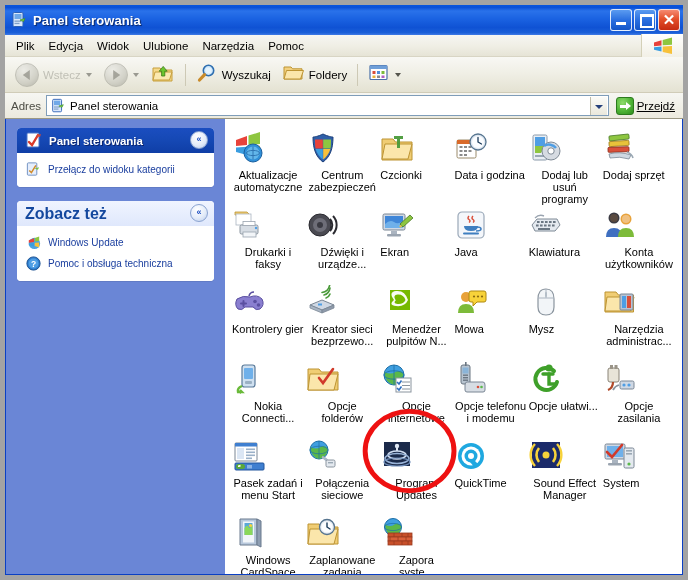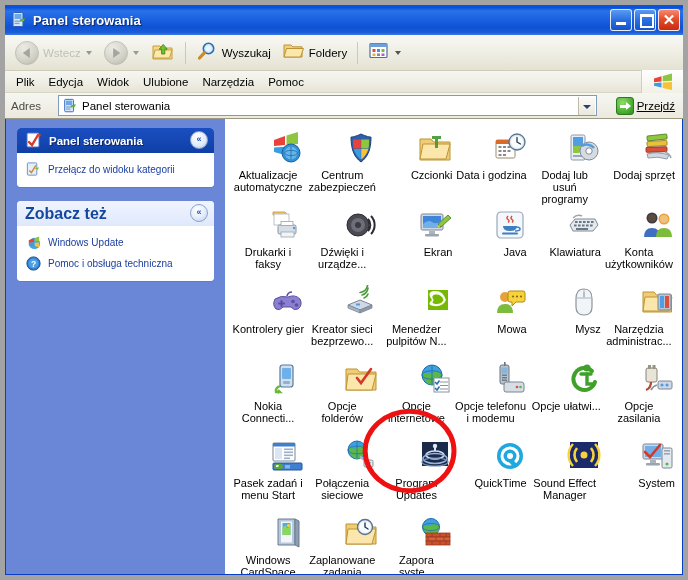--- a/index.html
+++ b/index.html
@@ -142,21 +142,20 @@
 
   
   #addressbar {
     height: 26px;
     flex: 0 0 26px;
     background: linear-gradient(180deg,#f6f6f2 0%,#eceade 100%);
     display: flex;
     align-items: center;
     padding: 0 3px 0 6px;
     border-bottom: 1px solid #9b9884;
-    gap: 12px;
   }
   #addr-label { font-size:11.5px; color:#4d4d45; margin-right:5px; white-space:nowrap; }
   #addr-input {
     flex: 1 1 auto;
     height: 21px;
     background: #ffffff;
     border: 1px solid #7f9db9;
     display: flex; align-items: center;
     padding-left: 3px;
     position: relative;
@@ -268,21 +267,21 @@
     overflow: hidden;
   }
   #grid {
     display: grid;
     grid-template-columns: repeat(6, 1fr);
     row-gap: 0px;
   }
   .cpitem {
     display: flex;
     flex-direction: column;
-    align-items: flex-end;
+    align-items: flex-start;
     padding: 4px 1px 3px 1px;
     height: 77px;
     cursor: default;
   }
   .cpicon {
     width: 34px; height: 34px;
     margin-bottom: 4px;
     position: relative;
     flex: 0 0 34px;
   }
@@ -316,20 +315,37 @@
         <rect x="4.5" y="11.8" width="5" height="1.3" fill="#7f9fc8"></rect>
         <path d="M10 9 l5 -1.5 -1.5 3 z" fill="#7bd24a" stroke="#3f8f21" stroke-width=".7"></path>
       </svg>
     </div>
     <div id="titlebar-text">Panel sterowania</div>
     <div class="winbtn min"></div>
     <div class="winbtn max"></div>
     <div class="winbtn close">
         <span>✕</span>
       </div>
+  </div>
+
+  <div id="menubar">
+    <div class="menuitem">Plik</div>
+    <div class="menuitem">Edycja</div>
+    <div class="menuitem">Widok</div>
+    <div class="menuitem">Ulubione</div>
+    <div class="menuitem">Narzędzia</div>
+    <div class="menuitem">Pomoc</div>
+    <div id="menu-logo">
+      <svg width="22" height="18" viewBox="0 0 22 18">
+        <path d="M2 5.5 L9.5 3.2 L9.5 8.4 L2 9.3 Z" fill="#e8423a"></path>
+        <path d="M10.7 2.9 L20 0.5 L20 7.8 L10.7 8.3 Z" fill="#8ec640"></path>
+        <path d="M2 10.3 L9.5 9.6 L9.5 14.6 L2 12.8 Z" fill="#3a9de0"></path>
+        <path d="M10.7 9.5 L20 9 L20 17 L10.7 14.9 Z" fill="#f7c13a"></path>
+      </svg>
+    </div>
   </div>
 
   <div id="toolbar">
     <div class="tb-btn disabled">
       <div class="circ-nav">
           <i class="arrow-l"></i>
         </div>
       <span class="tb-label">Wstecz</span>
       <i class="tb-caret"></i>
     </div>
@@ -379,37 +395,20 @@
           <rect x="13.5" y="8" width="3" height="3" fill="#7dbb3a"></rect>
           <rect x="4.5" y="12.5" width="3" height="2.5" fill="#e8b23a"></rect>
           <rect x="9" y="12.5" width="3" height="2.5" fill="#8a8a8a"></rect>
           <rect x="13.5" y="12.5" width="3" height="2.5" fill="#b05fc0"></rect>
         </svg>
       </span>
       <i class="tb-caret"></i>
     </div>
   </div>
 
-  <div id="menubar">
-    <div class="menuitem">Plik</div>
-    <div class="menuitem">Edycja</div>
-    <div class="menuitem">Widok</div>
-    <div class="menuitem">Ulubione</div>
-    <div class="menuitem">Narzędzia</div>
-    <div class="menuitem">Pomoc</div>
-    <div id="menu-logo">
-      <svg width="22" height="18" viewBox="0 0 22 18">
-        <path d="M2 5.5 L9.5 3.2 L9.5 8.4 L2 9.3 Z" fill="#e8423a"></path>
-        <path d="M10.7 2.9 L20 0.5 L20 7.8 L10.7 8.3 Z" fill="#8ec640"></path>
-        <path d="M2 10.3 L9.5 9.6 L9.5 14.6 L2 12.8 Z" fill="#3a9de0"></path>
-        <path d="M10.7 9.5 L20 9 L20 17 L10.7 14.9 Z" fill="#f7c13a"></path>
-      </svg>
-    </div>
-  </div>
-
   <div id="addressbar">
     <span id="addr-label">Adres</span>
     <div id="addr-input">
       <span class="ai-icon">
         <svg width="16" height="16" viewBox="0 0 18 18">
           <rect x="3" y="1.5" width="10" height="14" rx="1.2" fill="#d9e7fb" stroke="#2a5fb5" stroke-width="1"></rect>
           <rect x="4.5" y="3" width="7" height="5" fill="#6fa8e8"></rect>
           <rect x="4.5" y="9.5" width="7" height="1.3" fill="#7f9fc8"></rect>
           <rect x="4.5" y="11.8" width="5" height="1.3" fill="#7f9fc8"></rect>
           <path d="M10 9 l5 -1.5 -1.5 3 z" fill="#7bd24a" stroke="#3f8f21" stroke-width=".7"></path>

